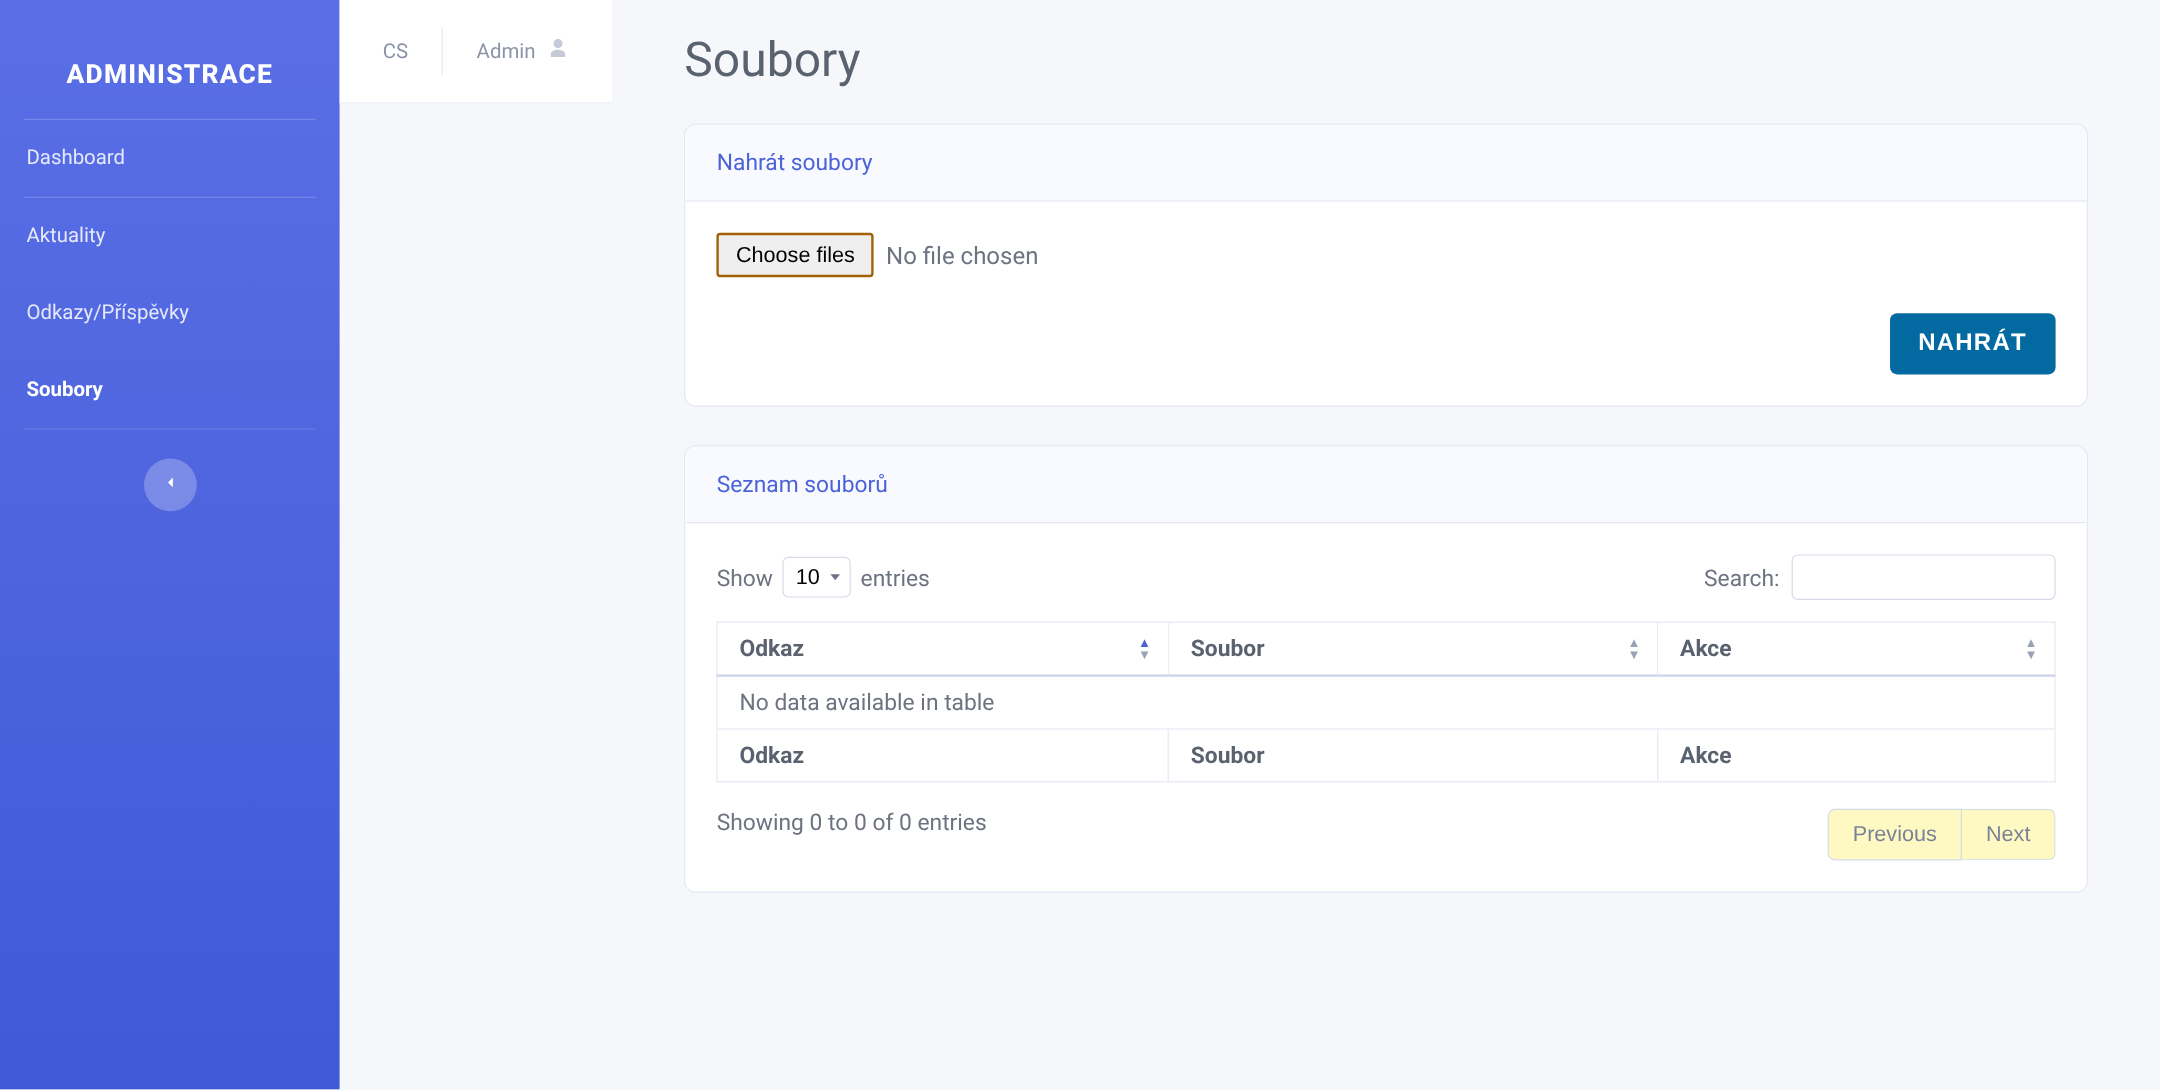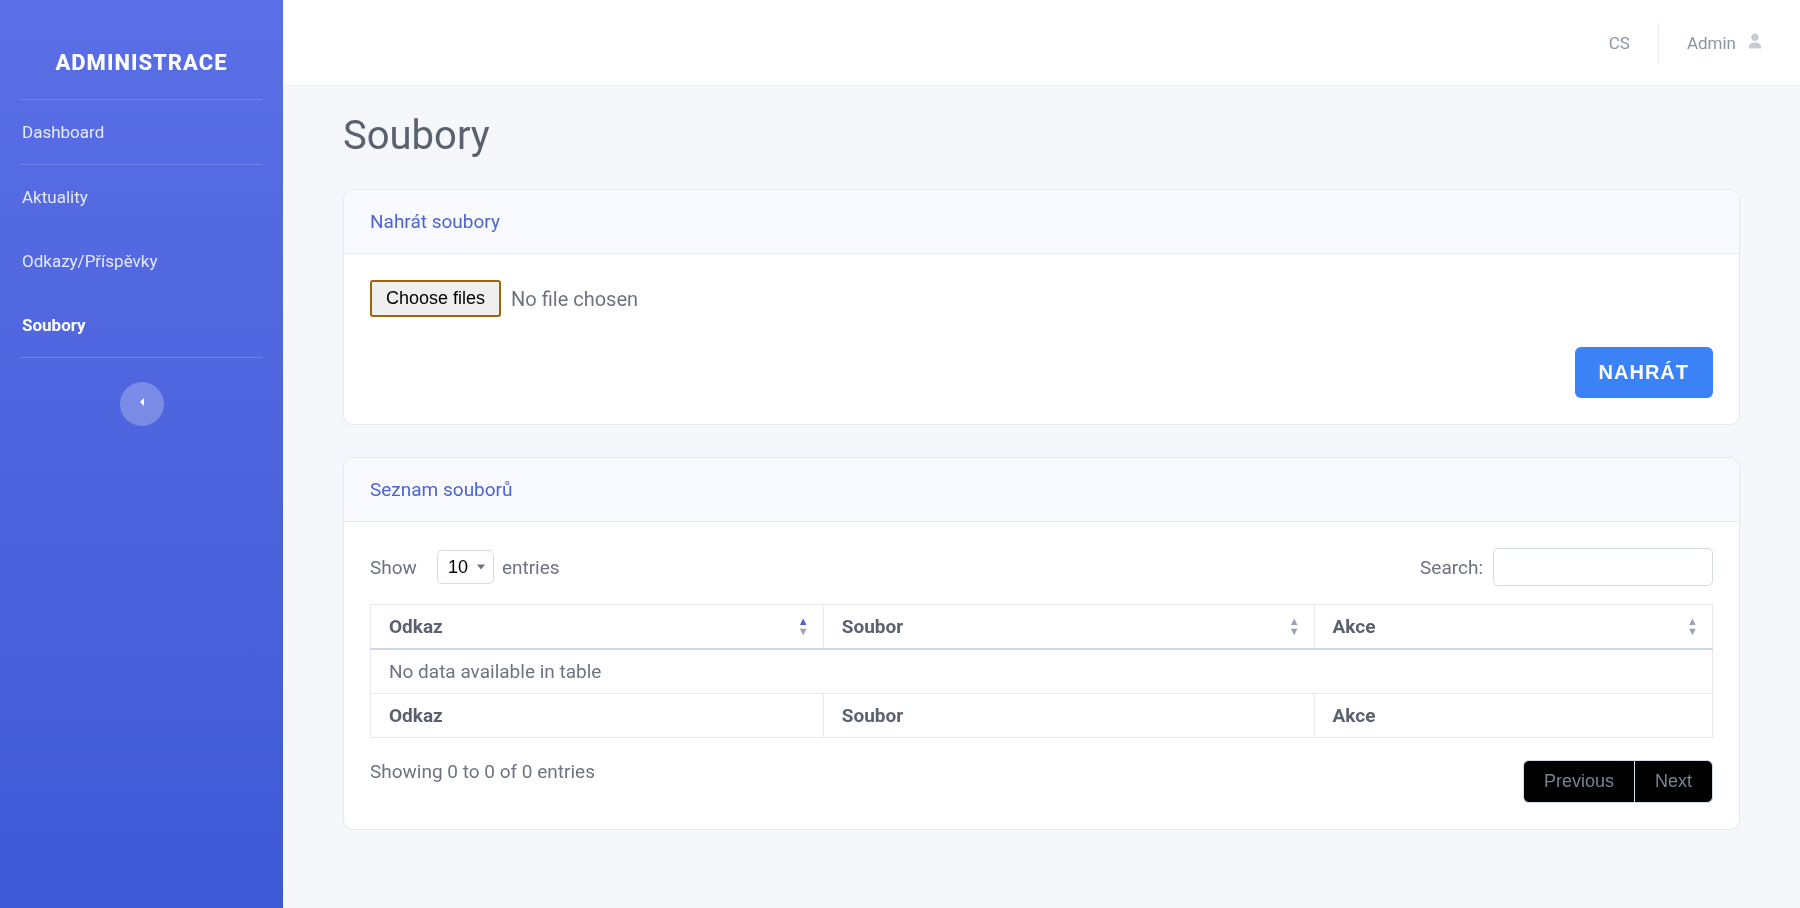--- a/index.html
+++ b/index.html
@@ -46,21 +46,21 @@
     margin: 24px auto 0;
     width: 44px; height: 44px;
     border-radius: 50%;
     background: rgba(255,255,255,0.25);
     display: flex; align-items: center; justify-content: center;
     cursor: pointer;
   }
   .sidebar-collapse svg { width: 16px; height: 16px; fill: #fff; }
 
   
-  .main { flex: 1; display: flex; flex-direction: column; }
+  .main { flex: 1; display: flex; flex-direction: row; }
 
   
   .topbar {
     height: 86px;
     background: #fff;
     display: flex;
     align-items: center;
     justify-content: flex-end;
     padding: 0 36px;
     gap: 28px;
@@ -111,21 +111,21 @@
     border: 2px solid #a16207;
     background: #efefef;
     padding: 6px 14px;
     font-size: 18px;
     cursor: pointer;
     border-radius: 3px;
   }
   .file-status { color: #6d7380; font-size: 20px; }
   .upload-btn-row { display: flex; justify-content: flex-end; margin-top: 30px; }
   .btn-green {
-    background: #3b82f6;
+    background: #0369a1;
     color: #fff;
     border: none;
     padding: 14px 24px;
     font-size: 20px;
     font-weight: 600;
     border-radius: 6px;
     letter-spacing: 1px;
     cursor: pointer;
   }
 
@@ -134,21 +134,21 @@
   .dt-length { display: flex; align-items: center; gap: 8px; }
   .dt-length select {
     padding: 6px 24px 6px 10px;
     border: 1px solid #d6dbe8;
     border-radius: 5px;
     font-size: 18px;
     background: #fff;
     appearance: none;
     position: relative;
   }
-  .select-wrap { position: relative; display: inline-block; margin-left: 12px; }
+  .select-wrap { position: relative; display: inline-block; }
   .select-wrap::after {
     content: "";
     position: absolute; right: 9px; top: 50%; transform: translateY(-50%);
     border-left: 4px solid transparent; border-right: 4px solid transparent; border-top: 5px solid #6d7380;
     pointer-events: none;
   }
   .select-wrap::before {
     content: "";
     position: absolute; right: 9px; top: 32%; transform: translateY(-50%);
     border-left: 4px solid transparent; border-right: 4px solid transparent; border-bottom: 5px solid #6d7380;
@@ -173,21 +173,21 @@
   table.data thead th { color: #5a6270; font-weight: 700; background: #fff; position: relative; border-bottom: 2px solid #d0d6ea; }
   table.data tfoot th { color: #5a6270; font-weight: 700; background: #fff; }
   .sort-icons { position: absolute; right: 14px; top: 50%; transform: translateY(-50%); display: flex; flex-direction: column; gap: 2px; }
   .sort-icons span { font-size: 11px; line-height: 8px; color: #9aa2b5; }
   .sort-icons.active span:first-child { color: #4c63d8; }
   .empty-row td { text-align: center; color: #6d7380; font-size: 20px; padding: 24px; }
 
   .dt-bottom { display: flex; justify-content: space-between; align-items: flex-start; margin-top: 22px; font-size: 19px; color: #6d7380; }
   .pager { display: flex; }
   .pager button {
-    border: 1px solid #d6dbe8; background: #000000; color: #7a8296;
+    border: 1px solid #d6dbe8; background: #fef9c3; color: #7a8296;
     padding: 10px 20px; font-size: 18px; cursor: pointer;
   }
   .pager button:first-child { border-radius: 6px 0 0 6px; }
   .pager button:last-child { border-radius: 0 6px 6px 0; border-left: none; }
 </style>
 </head>
 <body>
 
 <div class="layout">
   <aside class="sidebar">

